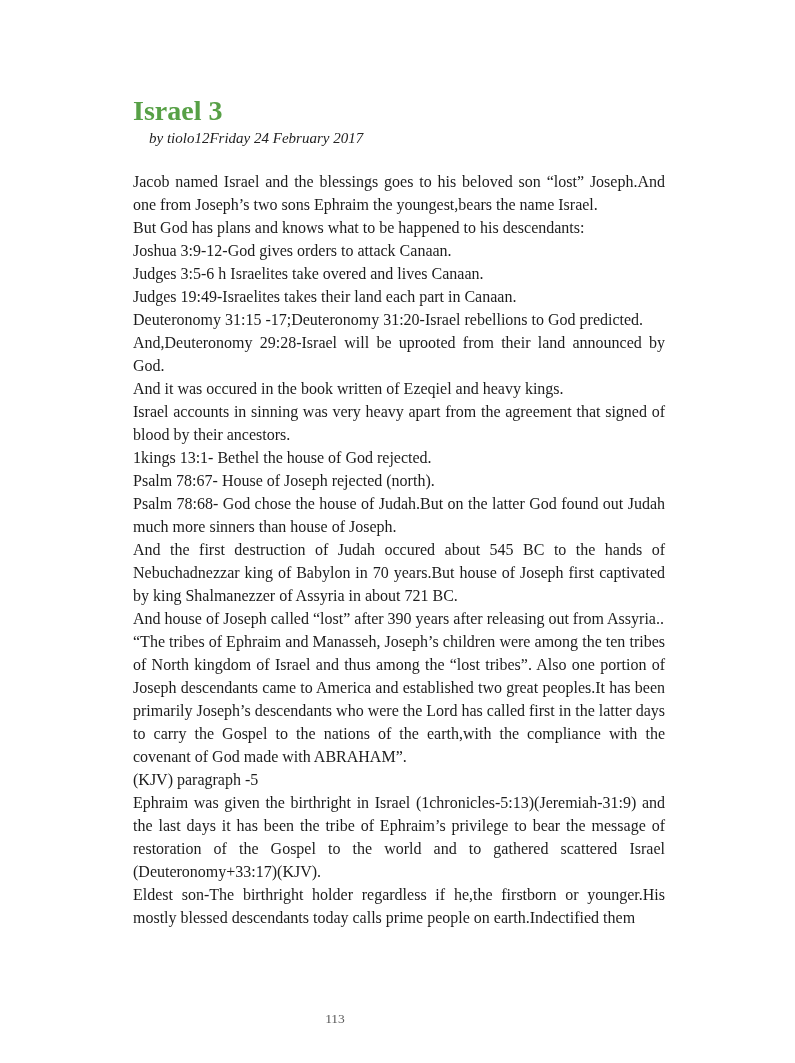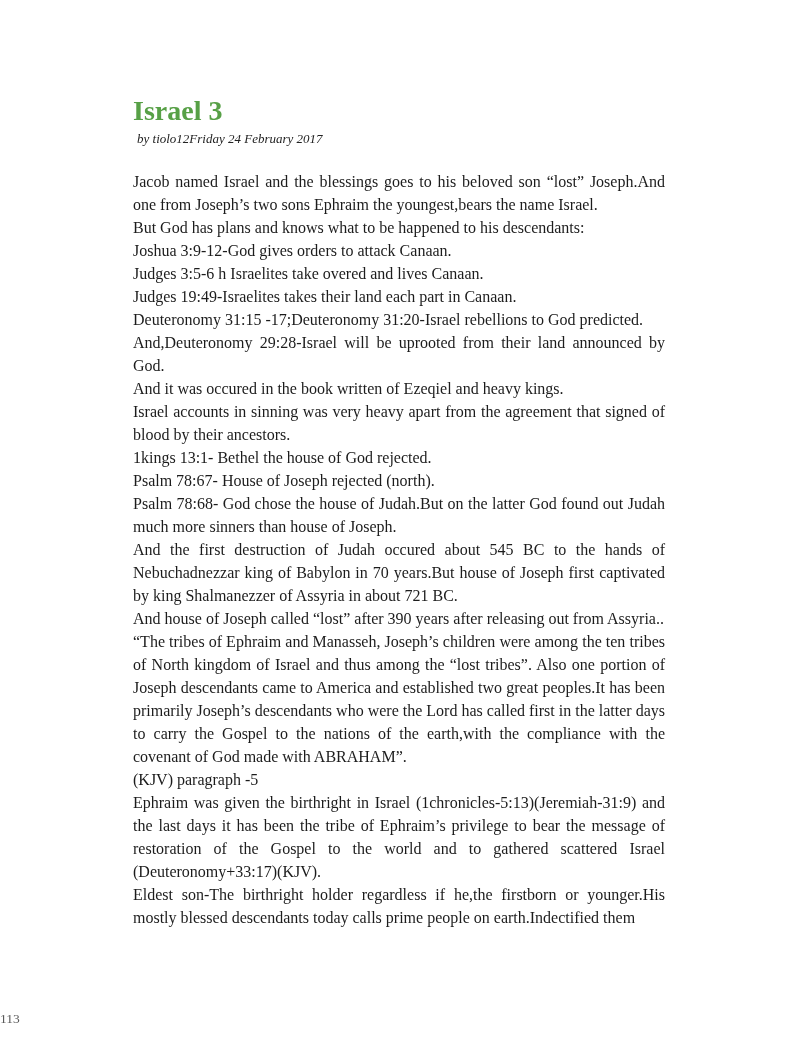--- a/index.html
+++ b/index.html
@@ -24,43 +24,43 @@
   .doc-title {
     margin: 0;
     padding: 0;
     font-size: 28px;
     line-height: 24px;
     font-weight: bold;
     color: #57a046;
     font-family: "Liberation Serif", serif;
   }
   .byline {
-    margin: 8px 0 0 4px;
-    font-size: 13px;
+    margin: 8px 0 0 16px;
+    font-size: 15px;
     line-height: 15px;
     font-style: italic;
     color: #222222;
   }
   .body-text {
     margin-top: 24px;
     font-size: 16px;
     line-height: 23px;
     color: #1c1c1c;
     text-align: justify;
   }
   .body-text p {
     margin: 0;
     padding: 0;
   }
   .page-number {
     position: absolute;
     left: 0;
     right: 0;
     top: 1011px;
-    text-align: left;
+    text-align: center;
     font-size: 13.5px;
     color: #595959;
     font-family: "Liberation Serif", serif;
   }
 </style>
 </head>
 <body>
 
 <div class="page">
   <div class="content">

